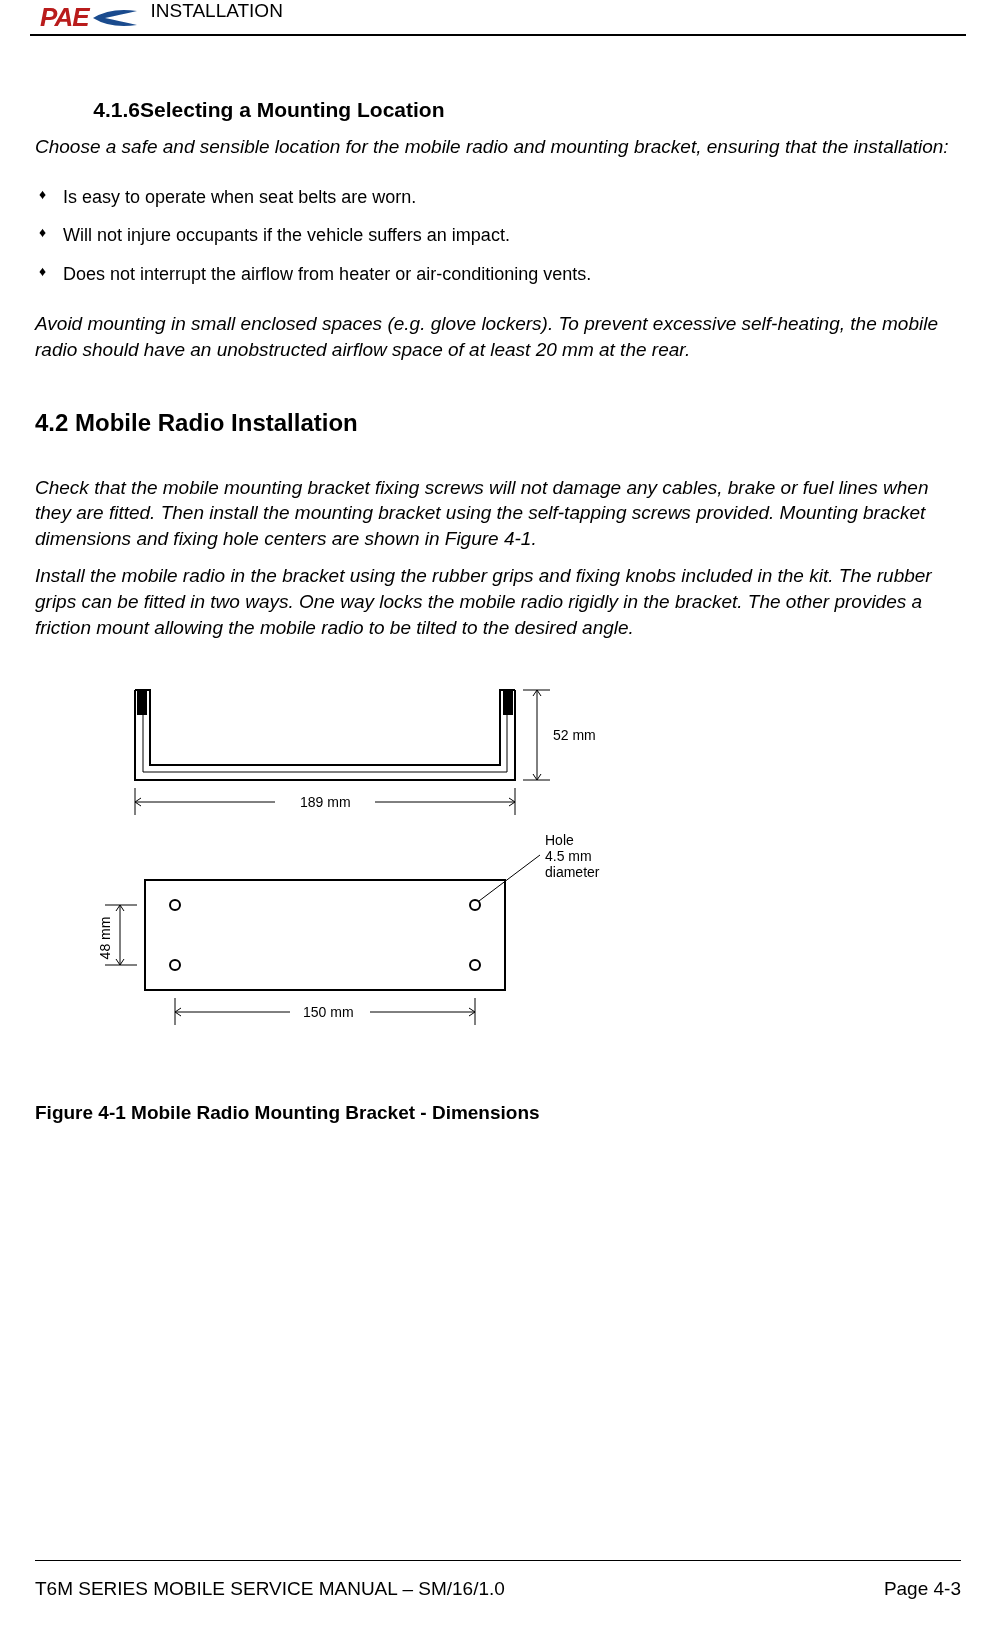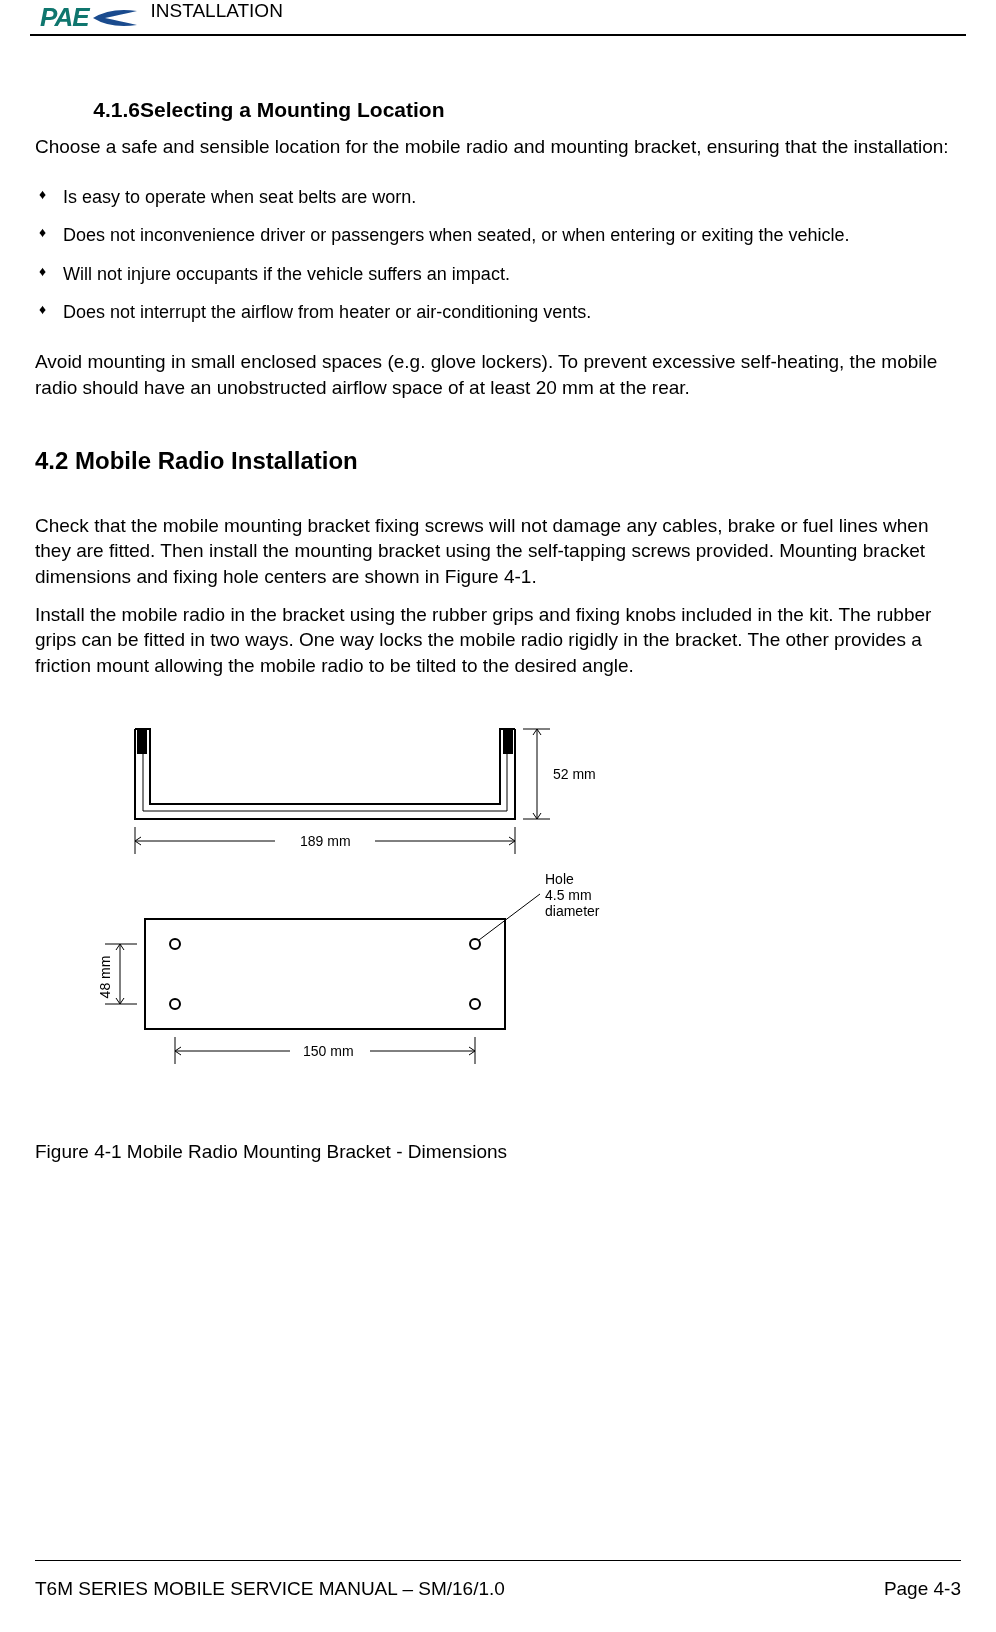--- a/index.html
+++ b/index.html
@@ -24,21 +24,21 @@
     }
     .logo {
       display: inline-flex;
       align-items: center;
       margin-right: 12px;
     }
     .logo-text {
       font-style: italic;
       font-weight: bold;
       font-size: 26px;
-      color: #0f766e;
+      color: #b91c1c;
       letter-spacing: -1px;
     }
     .logo-swoosh {
       width: 48px;
       height: 26px;
       margin-left: 2px;
     }
     .header-title {
       font-size: 19px;
       font-weight: normal;
@@ -49,20 +49,21 @@
     }
     .section-heading-minor {
       font-size: 21px;
       font-weight: bold;
       margin-bottom: 10px;
     }
     .section-num { display: inline-block; width: 105px; text-align: right; }
     .body-text {
       font-size: 19px;
       margin-bottom: 12px;
+      font-style: italic;
     }
     ul.diamond {
       list-style: none;
       margin: 25px 0 25px 0;
     }
     ul.diamond li {
       position: relative;
       padding-left: 28px;
       margin-bottom: 14px;
       font-size: 18px;
@@ -79,21 +80,21 @@
       font-weight: bold;
       margin: 45px 0 35px 0;
     }
     .figure-area {
       margin: 30px 0 20px 40px;
       position: relative;
       height: 400px;
     }
     .figure-caption {
       font-size: 19px;
-      font-weight: normal;
+      font-weight: bold;
       margin-top: 30px;
     }
     .footer {
       position: absolute;
       bottom: 30px;
       left: 0;
       right: 0;
       border-top: 1px solid #000;
       margin: 0 35px;
       padding-top: 15px;
@@ -127,21 +128,20 @@
 
 <div class="content">
 
   <h3 class="section-heading-minor">
     <span class="section-num">4.1.6</span><span>Selecting a Mounting Location</span>
   </h3>
   <p class="body-text">Choose a safe and sensible location for the mobile radio and mounting bracket, ensuring that the installation:</p>
 
   <ul class="diamond">
     <li>Is easy to operate when seat belts are worn.</li>
-    <li>Does not inconvenience driver or passengers when seated, or when entering or exiting the vehicle.</li>
     <li>Will not injure occupants if the vehicle suffers an impact.</li>
     <li>Does not interrupt the airflow from heater or air-conditioning vents.</li>
   </ul>
 
   <p class="body-text">Avoid mounting in small enclosed spaces (e.g. glove lockers). To prevent excessive self-heating, the mobile radio should have an unobstructed airflow space of at least 20 mm at the rear.</p>
 
   <h2 class="section-heading-major">
     <span>4.2</span> <span>Mobile Radio Installation</span>
   </h2>
 

